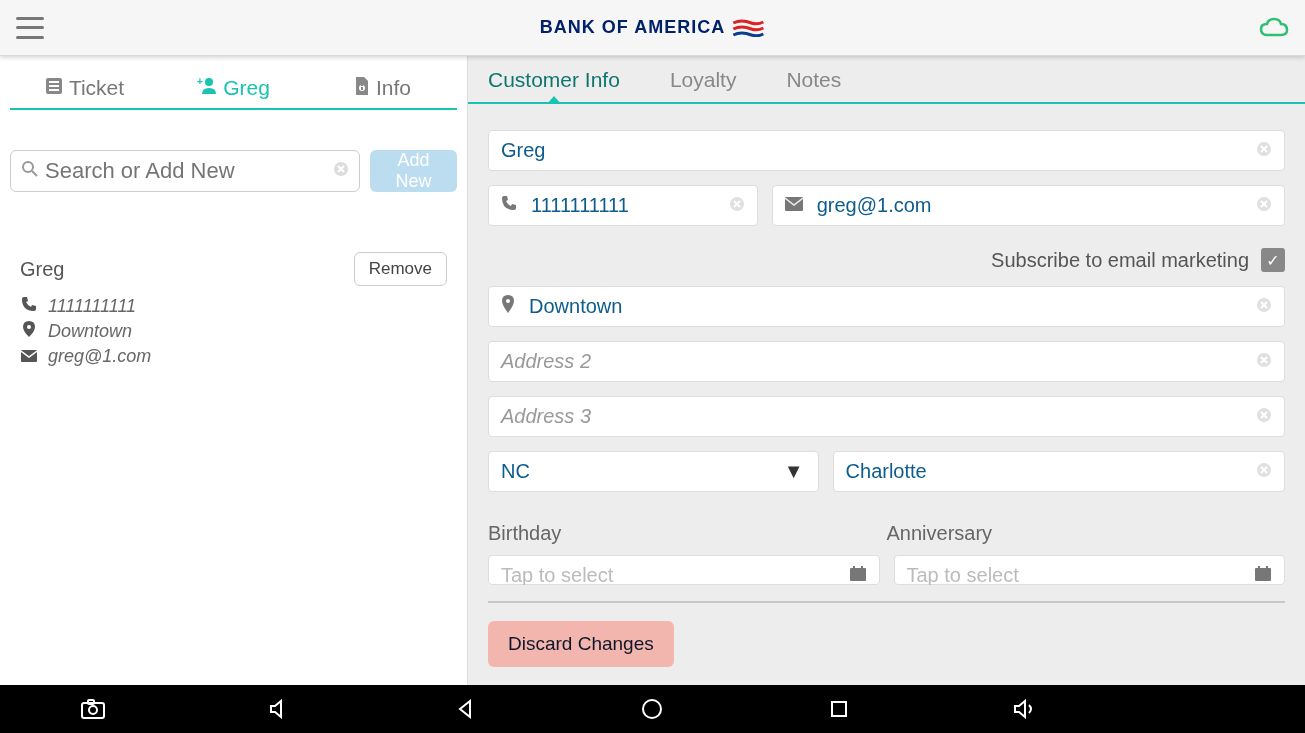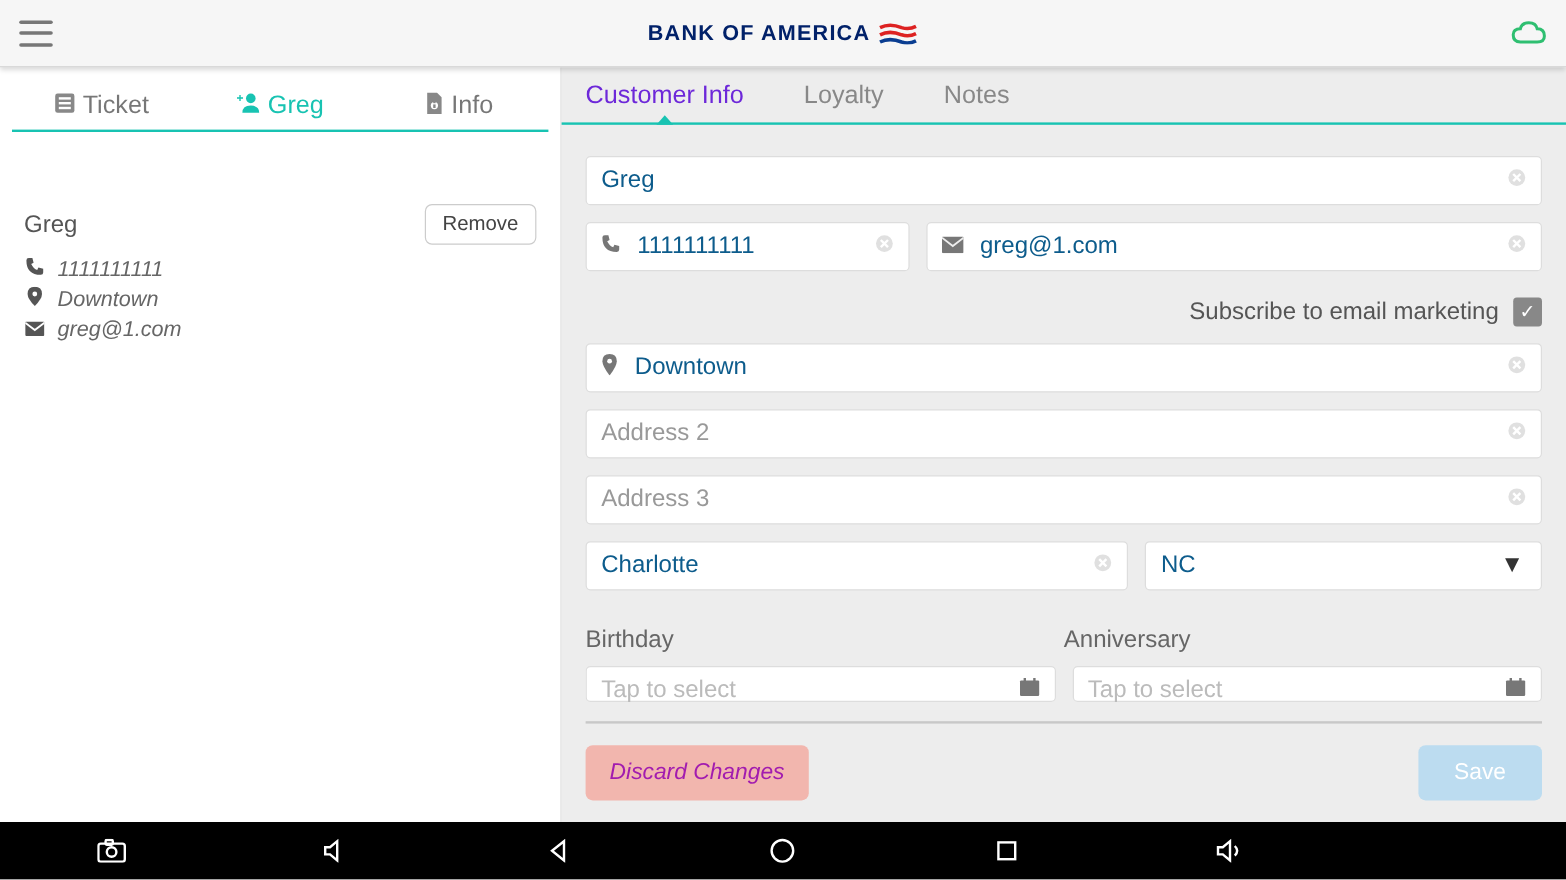--- a/index.html
+++ b/index.html
@@ -36,49 +36,49 @@
   .cust-name { font-size: 20px; color: #555; }
   .remove-btn { background: #fff; border: 1px solid #ccc; border-radius: 6px; padding: 6px 14px; font-size: 17px; color: #444; cursor: pointer; }
   .cust-lines { margin-top: 10px; color: #666; font-style: italic; font-size: 18px; }
   .cust-lines div { display: flex; align-items: center; gap: 10px; margin-bottom: 4px; }
   .cust-lines .ic { font-style: normal; color: #555; width: 18px; text-align: center; }
 
   
   .main { flex: 1; background: #ededed; display: flex; flex-direction: column; }
   .main-tabs { display: flex; gap: 50px; padding: 12px 20px 0 20px; border-bottom: 2px solid #18c3b2; }
   .main-tab { font-size: 21px; color: #888; padding-bottom: 10px; cursor: pointer; position: relative; }
-  .main-tab.active { color: #6d28d9; }
+  .main-tab.active { color: #0f766e; }
   .main-tab.active::after { content: ""; position: absolute; bottom: -2px; left: 50%; transform: translateX(-50%); border-left: 7px solid transparent; border-right: 7px solid transparent; border-bottom: 8px solid #18c3b2; }
 
   .form-scroll { flex: 1; overflow: hidden; padding: 26px 20px 0 20px; position: relative; }
   .field { background: #fff; border: 1px solid #ddd; border-radius: 4px; display: flex; align-items: center; padding: 8px 12px; font-size: 20px; color: #0d5c8c; }
   .field .ic { color: #777; margin-right: 14px; font-size: 18px; }
   .field .val { flex: 1; }
-  .field .ph { color: #999; }
+  .field .ph { color: #999; font-style: italic; }
   .field .clear { color: #d0d0d0; font-size: 16px; }
 
   .row { display: flex; gap: 14px; }
   .mt { margin-top: 14px; }
 
   .subscribe-row { display: flex; justify-content: flex-end; align-items: center; gap: 12px; margin-top: 22px; font-size: 20px; color: #555; }
   .checkbox { width: 24px; height: 24px; background: #888; border-radius: 3px; display: flex; align-items: center; justify-content: center; color: #fff; font-size: 16px; }
 
   .state-field { position: relative; }
   .caret { position: absolute; right: 14px; color: #333; }
 
   .labels-row { display: flex; margin-top: 30px; font-size: 20px; color: #666; }
   .labels-row > div { flex: 1; }
 
   .date-row { display: flex; gap: 14px; margin-top: 10px; height: 30px; overflow: hidden; }
   .date-field { flex:1; background:#fff; border:1px solid #ddd; border-radius:4px; padding:8px 12px; display:flex; justify-content:space-between; color:#bbb; font-size:20px; }
 
   .bottom-divider { height: 2px; background: #c8c8c8; margin: 12px 20px 0 20px; }
 
   .action-row { display: flex; justify-content: space-between; padding: 18px 20px; }
-  .discard-btn { background: #f2b6ae; color: #a21caf; border: none; border-radius: 6px; padding: 12px 20px; font-size: 19px; cursor: pointer; font-style: italic; }
+  .discard-btn { background: #f2b6ae; color: #0f172a; border: none; border-radius: 6px; padding: 12px 20px; font-size: 19px; cursor: pointer; }
   .save-btn { background: #bcdcf0; color: #fff; border: none; border-radius: 6px; padding: 12px 30px; font-size: 19px; cursor: pointer; }
 
   
   .navbar { height: 48px; background: #000; display: flex; align-items: center; justify-content: space-around; color: #fff; }
   .nav-ic { width: 26px; height: 26px; display:flex; align-items:center; justify-content:center; }
   .nav-ic svg { stroke: #fff; fill: none; stroke-width: 2; }
 </style>
 </head>
 <body>
 
@@ -132,20 +132,38 @@
               <path d="M2 0 H10 L14 4 V18 H2 Z" fill="#888"></path>
               <circle cx="8" cy="11" r="3" fill="#fff"></circle>
               <rect x="7" y="10" width="2" height="3" fill="#888"></rect>
               <rect x="7" y="8" width="2" height="1" fill="#888"></rect>
             </svg>
         </span>
         <span>Info</span>
       </div>
     </div>
 
+    <div class="search-row">
+      <div class="search-box">
+        <span class="mag">
+          <svg width="18" height="18" viewBox="0 0 18 18">
+              <circle cx="7" cy="7" r="5" fill="none" stroke="#999" stroke-width="2"></circle>
+              <line x1="11" y1="11" x2="16" y2="16" stroke="#999" stroke-width="2"></line>
+            </svg>
+        </span>
+        <input placeholder="Search or Add New" style="">
+        <span class="clear">
+          <svg width="16" height="16" viewBox="0 0 16 16">
+              <circle cx="8" cy="8" r="7" fill="#ddd"></circle>
+              <path d="M5 5 L11 11 M11 5 L5 11" stroke="#fff" stroke-width="2"></path>
+            </svg>
+        </span>
+      </div>
+      <button class="addnew-btn">Add New</button>
+    </div>
 
     <div class="cust-summary">
       <div class="cust-head">
         <div class="cust-name">Greg</div>
         <button class="remove-btn">Remove</button>
       </div>
       <div class="cust-lines">
         <div>
             <span class="ic"><svg width="16" height="16" viewBox="0 0 16 16">
                 <path d="M3 1 L6 1 L7 5 L5 6 Q7 10 10 11 L11 9 L15 10 L15 13 Q15 15 13 15 Q1 15 1 3 Q1 1 3 1 Z" fill="#555"></path>
@@ -237,30 +255,30 @@
 
       <div class="field mt">
         <span class="val ph">Address 3</span>
         <span class="clear"><svg width="16" height="16" viewBox="0 0 16 16">
               <circle cx="8" cy="8" r="7" fill="#e0e0e0"></circle>
               <path d="M5 5 L11 11 M11 5 L5 11" stroke="#fff" stroke-width="2"></path>
             </svg></span>
       </div>
 
       <div class="row mt">
+        <div class="field state-field" style="flex:1">
+          <span class="val">NC</span>
+          <span class="caret">▼</span>
+        </div>
         <div class="field" style="flex:1.4">
           <span class="val">Charlotte</span>
           <span class="clear"><svg width="16" height="16" viewBox="0 0 16 16">
                 <circle cx="8" cy="8" r="7" fill="#e0e0e0"></circle>
                 <path d="M5 5 L11 11 M11 5 L5 11" stroke="#fff" stroke-width="2"></path>
               </svg></span>
-        </div>
-        <div class="field state-field" style="flex:1">
-          <span class="val">NC</span>
-          <span class="caret">▼</span>
         </div>
       </div>
 
       <div class="labels-row">
         <div>Birthday</div>
         <div>Anniversary</div>
       </div>
 
       <div class="date-row">
         <div class="date-field">
@@ -279,21 +297,20 @@
                 <rect x="12" y="0" width="2" height="4" fill="#777"></rect>
               </svg></span>
         </div>
       </div>
     </div>
 
     <div class="bottom-divider"></div>
 
     <div class="action-row">
       <button class="discard-btn">Discard Changes</button>
-      <button class="save-btn">Save</button>
     </div>
   </div>
 </div>
 
 <div class="navbar">
   <div class="nav-ic">
       <svg width="24" height="20" viewBox="0 0 24 20">
         <rect x="1" y="4" width="22" height="15" rx="2"></rect>
         <circle cx="12" cy="11" r="4"></circle>
         <rect x="7" y="1" width="6" height="4" rx="1"></rect>

